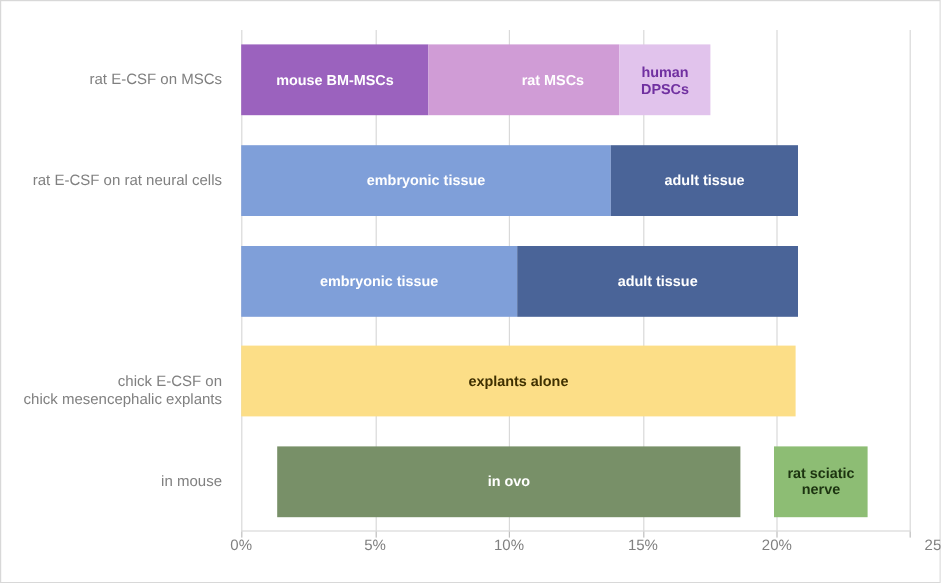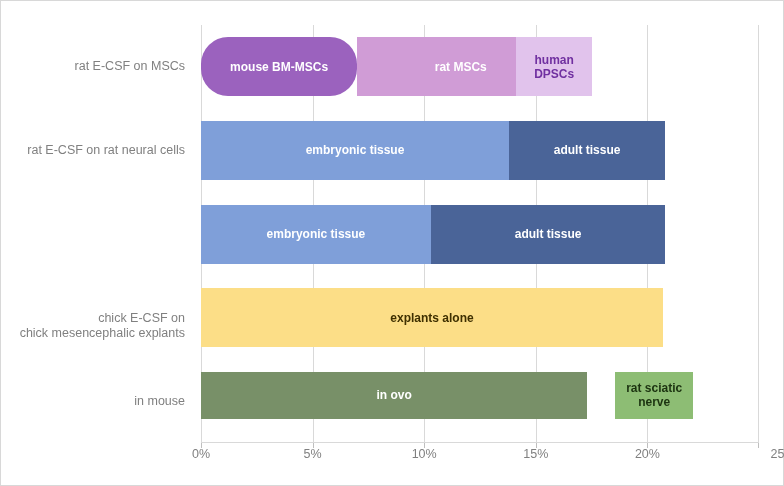--- a/index.html
+++ b/index.html
@@ -107,21 +107,21 @@
         <div class="gridline" style="left: 0px;"></div>
         <div class="gridline" style="left: 111.6px;"></div>
         <div class="gridline" style="left: 223.2px;"></div>
         <div class="gridline" style="left: 334.8px;"></div>
         <div class="gridline" style="left: 446.4px;"></div>
         <div class="gridline" style="left: 557px;"></div>
       </div>
     <div class="axis-base"></div>
     <div id="bars">
         <div class="bar-row" style="top: 12.3px; height: 59px;">
-          <div class="seg" style="width: 156.24px; background: rgb(155, 98, 190); border-radius: 27px;">
+          <div class="seg" style="width: 156.24px; background: rgb(155, 98, 190);">
             <span class="seg-label" style="color: rgb(255, 255, 255);">mouse BM-MSCs</span>
           </div>
           <div class="seg" style="width: 159px; background: rgb(208, 156, 214); padding-left: 48px;">
             <span class="seg-label" style="color: rgb(255, 255, 255);">rat MSCs</span>
           </div>
           <div class="seg" style="width: 75.888px; background: rgb(225, 195, 236);">
             <span class="seg-label" style="color: rgb(112, 48, 160);">human DPSCs</span>
           </div>
         </div>
         <div class="bar-row" style="top: 95.9px; height: 59px;">
@@ -138,21 +138,21 @@
           </div>
           <div class="seg" style="width: 234.36px; background: rgb(74, 100, 152);">
             <span class="seg-label" style="color: rgb(255, 255, 255);">adult tissue</span>
           </div>
         </div>
         <div class="bar-row" style="top: 263.1px; height: 59px;">
           <div class="seg" style="width: 462.024px; background: rgb(252, 222, 135);">
             <span class="seg-label" style="color: rgb(63, 48, 0);">explants alone</span>
           </div>
         </div>
-        <div class="bar-row" style="top: 346.7px; height: 47px;">
+        <div class="bar-row" style="top: 346.7px; height: 59px; padding-left: 30px;">
           <div class="seg" style="width: 386.136px; background: rgb(120, 144, 104);">
             <span class="seg-label" style="color: rgb(255, 255, 255);">in ovo</span>
           </div>
           <div class="seg" style="width: 78.12px; background: rgb(141, 189, 116); margin-left: 28px;">
             <span class="seg-label" style="color: rgb(28, 51, 16);">rat sciatic nerve</span>
           </div>
         </div>
       </div>
   <div class="tick-mark" style="left: 0px;"></div>
       <div class="tick-mark" style="left: 111.6px;"></div>

